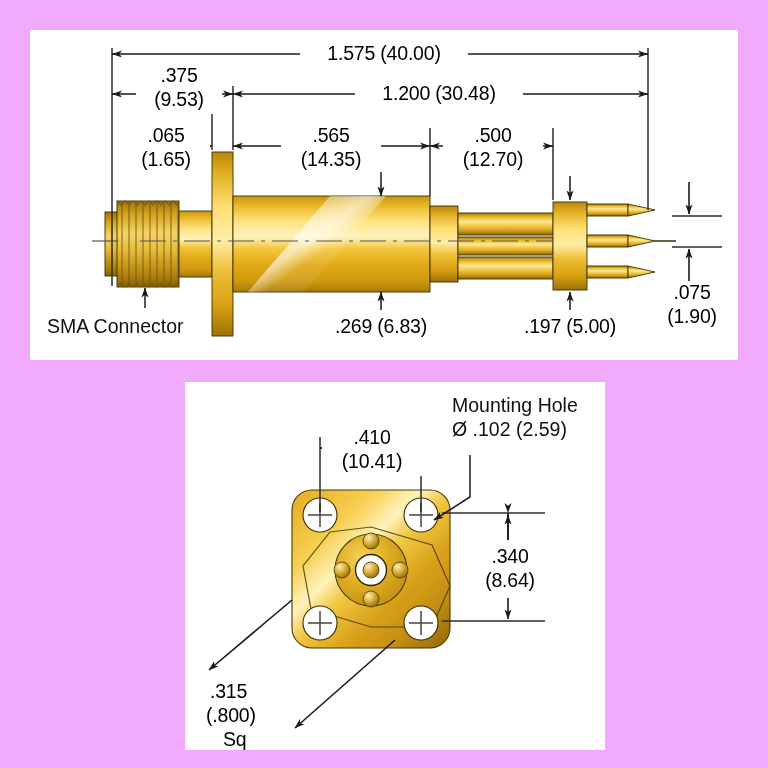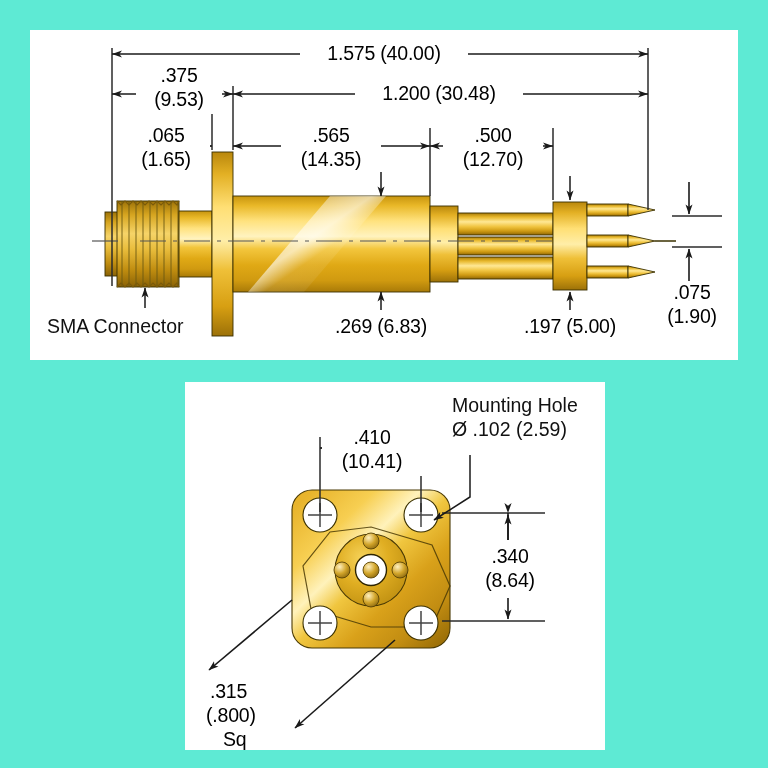--- a/index.html
+++ b/index.html
@@ -14,21 +14,21 @@
     font-family: "Liberation Sans", sans-serif;
     color: #1a1a1a;
     overflow: hidden;
     position: relative;
   }
   #root {
     position: absolute;
     left: 0; top: 0;
     width: 768px;
     height: 768px;
-    background: #5eead4;
+    background: #f0abfc;
   }
   .panel {
     position: absolute;
     background: #ffffff;
   }
   #panel-top  { left: 30px;  top: 30px;  width: 708px; height: 330px; }
   #panel-bot  { left: 185px; top: 382px; width: 420px; height: 368px; }
 
   svg.draw {
     position: absolute;

